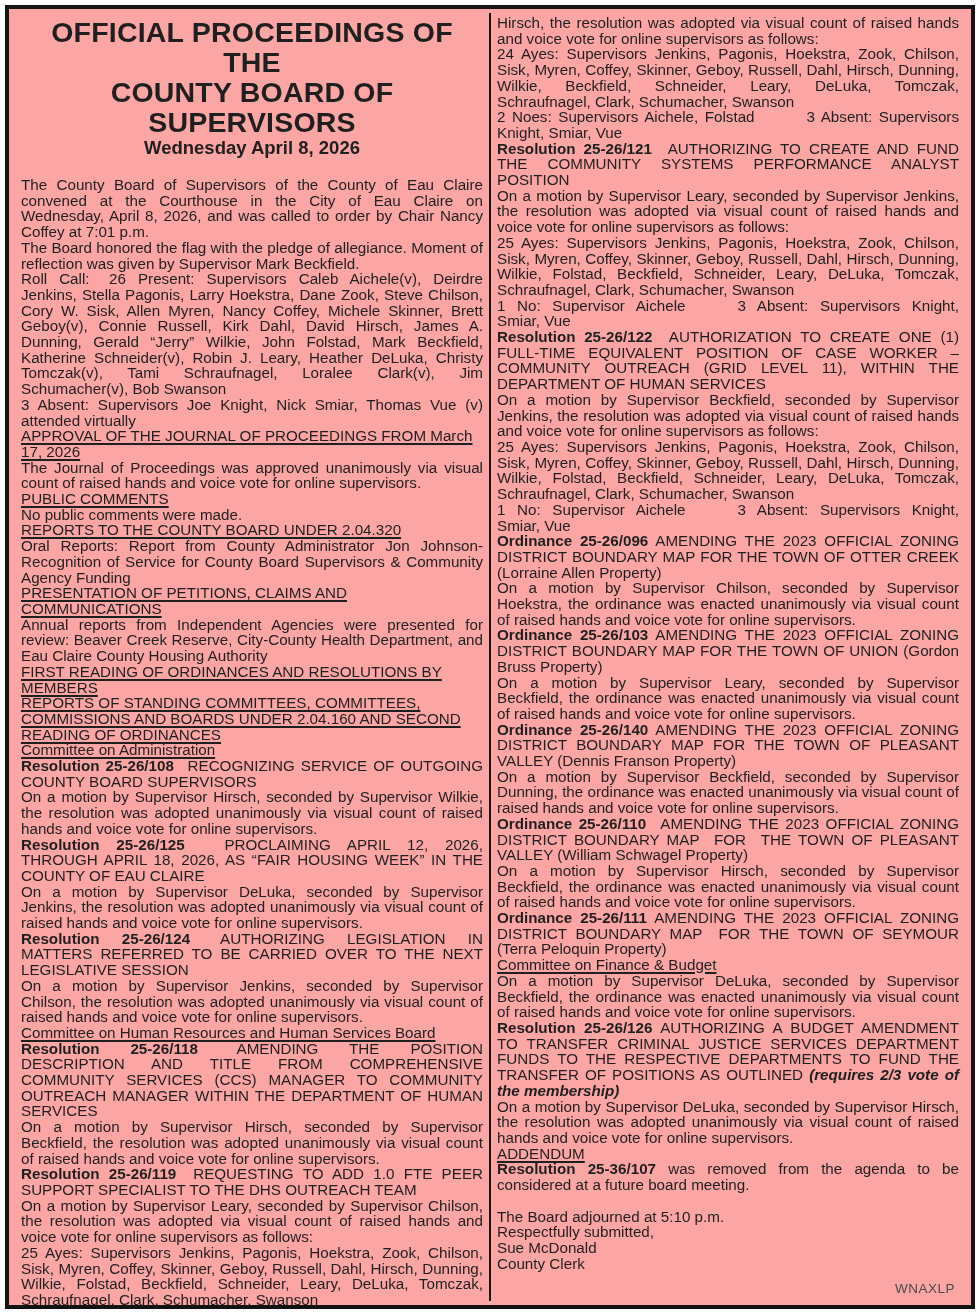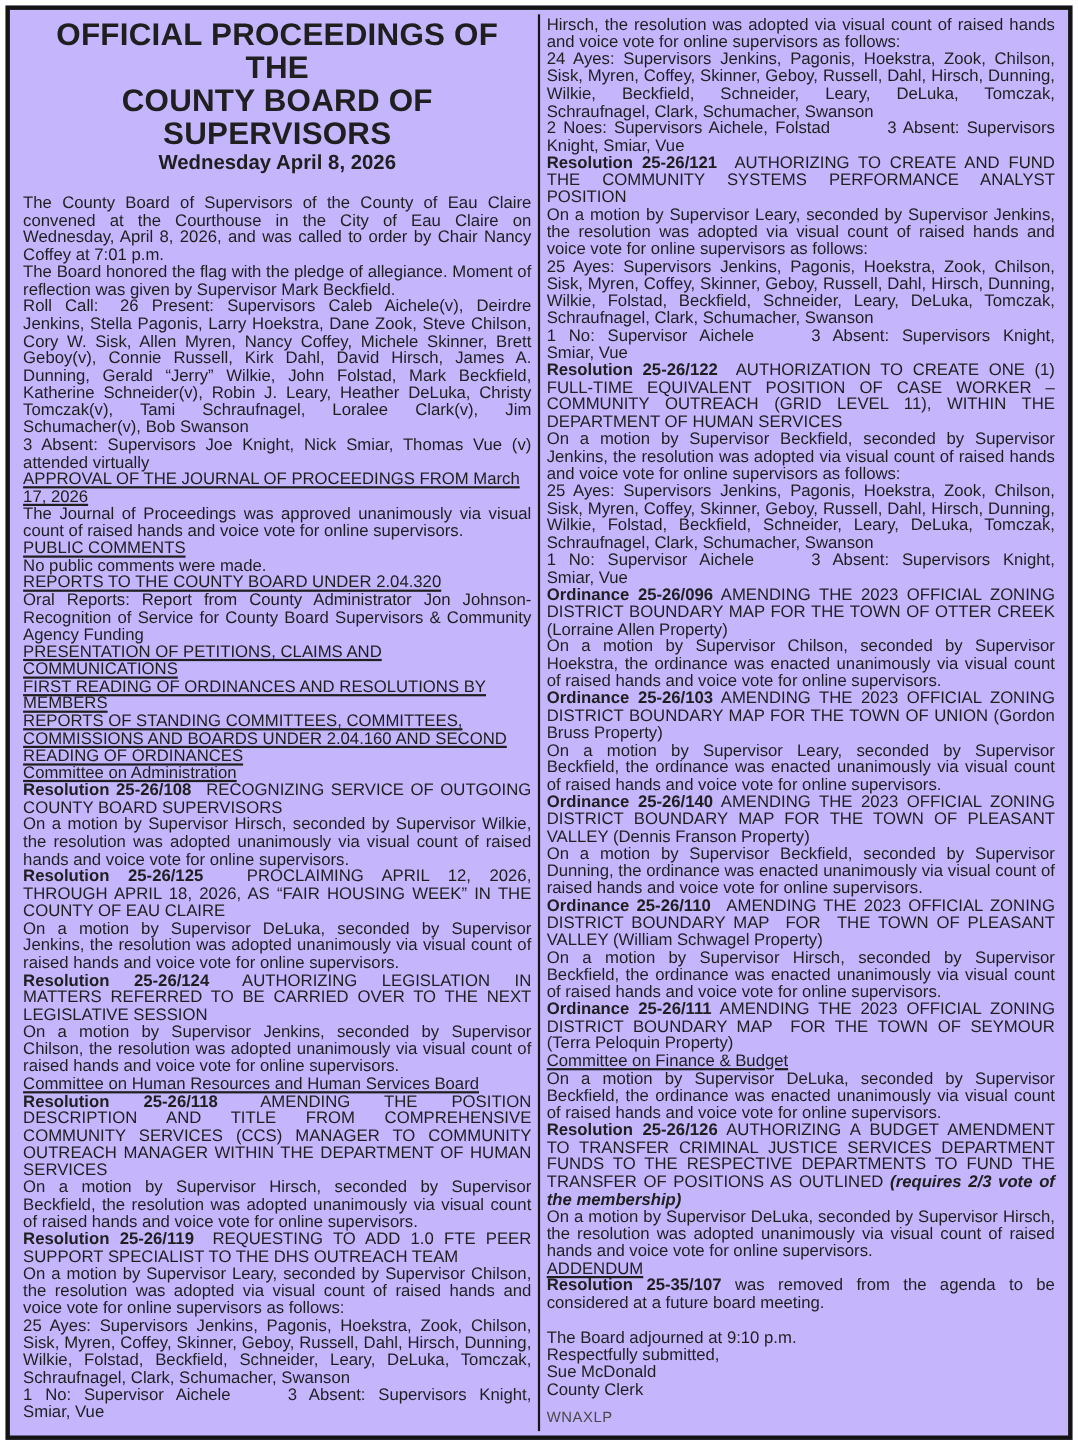--- a/index.html
+++ b/index.html
@@ -10,21 +10,21 @@
     padding: 5px;
     background: #ffffff;
     font-family: "Liberation Sans", "DejaVu Sans", sans-serif;
     color: #1f1f1f;
   }
   .frame {
     box-sizing: border-box;
     width: 100%;
     height: 100%;
     border: 4px solid #141414;
-    background: #c4b5fd;
+    background: #fca5a5;
     display: flex;
     overflow: hidden;
     padding: 4px 6px;
   }
   .col {
     flex: 1 1 0;
     min-width: 0;
     padding: 2px 6px;
     display: flex;
     flex-direction: column;
@@ -56,21 +56,21 @@
     font-weight: normal;
     text-decoration: underline;
     text-decoration-thickness: 1.5px;
     text-underline-offset: 2px;
   }
   .p { text-align: justify; }
   .sig { text-align: left; }
   .spacer { height: 16px; }
   .pubcode {
     margin-top: auto;
-    text-align: left;
+    text-align: right;
     font-size: 13.5px;
     color: #4a4a4a;
     padding: 0 4px 2px 0;
     letter-spacing: 0.5px;
   }
   .b { font-weight: bold; }
   .i { font-style: italic; }
   .gap { display: inline-block; width: 52px; }
 </style>
 </head>
@@ -86,20 +86,21 @@
         <div class="blk p"><span>The Board honored the flag with the pledge of allegiance. Moment of reflection was given by Supervisor Mark Beckfield.</span></div>
         <div class="blk p"><span>Roll Call:  26 Present: Supervisors Caleb Aichele(v), Deirdre Jenkins, Stella Pagonis, Larry Hoekstra, Dane Zook, Steve Chilson, Cory W. Sisk, Allen Myren, Nancy Coffey, Michele Skinner, Brett Geboy(v), Connie Russell, Kirk Dahl, David Hirsch, James A. Dunning, Gerald “Jerry” Wilkie, John Folstad, Mark Beckfield, Katherine Schneider(v), Robin J. Leary, Heather DeLuka, Christy Tomczak(v), Tami Schraufnagel, Loralee Clark(v), Jim Schumacher(v), Bob Swanson</span></div>
         <div class="blk p"><span>3 Absent: Supervisors Joe Knight, Nick Smiar, Thomas Vue (v) attended virtually</span></div>
         <div class="blk h"><span>APPROVAL OF THE JOURNAL OF PROCEEDINGS FROM March 17, 2026</span></div>
         <div class="blk p"><span>The Journal of Proceedings was approved unanimously via visual count of raised hands and voice vote for online supervisors.</span></div>
         <div class="blk h"><span>PUBLIC COMMENTS</span></div>
         <div class="blk p"><span>No public comments were made.</span></div>
         <div class="blk h"><span>REPORTS TO THE COUNTY BOARD UNDER 2.04.320</span></div>
         <div class="blk p"><span>Oral Reports: Report from County Administrator Jon Johnson- Recognition of Service for County Board Supervisors &amp; Community Agency Funding</span></div>
         <div class="blk h"><span>PRESENTATION OF PETITIONS, CLAIMS AND COMMUNICATIONS</span></div>
+        <div class="blk p"><span>Annual reports from Independent Agencies were presented for review: Beaver Creek Reserve, City-County Health Department, and Eau Claire County Housing Authority</span></div>
         <div class="blk h"><span>FIRST READING OF ORDINANCES AND RESOLUTIONS BY MEMBERS</span></div>
         <div class="blk h"><span>REPORTS OF STANDING COMMITTEES, COMMITTEES, COMMISSIONS AND BOARDS UNDER 2.04.160 AND SECOND READING OF ORDINANCES</span></div>
         <div class="blk h"><span>Committee on Administration</span></div>
         <div class="blk p"><span class="b">Resolution 25-26/108</span><span>  RECOGNIZING SERVICE OF OUTGOING COUNTY BOARD SUPERVISORS</span></div>
         <div class="blk p"><span>On a motion by Supervisor Hirsch, seconded by Supervisor Wilkie, the resolution was adopted unanimously via visual count of raised hands and voice vote for online supervisors.</span></div>
         <div class="blk p"><span class="b">Resolution 25-26/125</span><span>   PROCLAIMING APRIL 12, 2026, THROUGH APRIL 18, 2026, AS “FAIR HOUSING WEEK” IN THE COUNTY OF EAU CLAIRE</span></div>
         <div class="blk p"><span>On a motion by Supervisor DeLuka, seconded by Supervisor Jenkins, the resolution was adopted unanimously via visual count of raised hands and voice vote for online supervisors.</span></div>
         <div class="blk p"><span class="b">Resolution 25-26/124</span><span>  AUTHORIZING LEGISLATION IN MATTERS REFERRED TO BE CARRIED OVER TO THE NEXT LEGISLATIVE SESSION</span></div>
         <div class="blk p"><span>On a motion by Supervisor Jenkins, seconded by Supervisor Chilson, the resolution was adopted unanimously via visual count of raised hands and voice vote for online supervisors.</span></div>
         <div class="blk h"><span>Committee on Human Resources and Human Services Board</span></div>
@@ -130,22 +131,22 @@
         <div class="blk p"><span class="b">Ordinance 25-26/140</span><span> AMENDING THE 2023 OFFICIAL ZONING DISTRICT BOUNDARY MAP FOR THE TOWN OF PLEASANT VALLEY (Dennis Franson Property)</span></div>
         <div class="blk p"><span>On a motion by Supervisor Beckfield, seconded by Supervisor Dunning, the ordinance was enacted unanimously via visual count of raised hands and voice vote for online supervisors.</span></div>
         <div class="blk p"><span class="b">Ordinance 25-26/110</span><span>  AMENDING THE 2023 OFFICIAL ZONING DISTRICT BOUNDARY MAP  FOR  THE TOWN OF PLEASANT VALLEY (William Schwagel Property)</span></div>
         <div class="blk p"><span>On a motion by Supervisor Hirsch, seconded by Supervisor Beckfield, the ordinance was enacted unanimously via visual count of raised hands and voice vote for online supervisors.</span></div>
         <div class="blk p"><span class="b">Ordinance 25-26/111</span><span> AMENDING THE 2023 OFFICIAL ZONING DISTRICT BOUNDARY MAP  FOR THE TOWN OF SEYMOUR (Terra Peloquin Property)</span></div>
         <div class="blk h"><span>Committee on Finance &amp; Budget</span></div>
         <div class="blk p"><span>On a motion by Supervisor DeLuka, seconded by Supervisor Beckfield, the ordinance was enacted unanimously via visual count of raised hands and voice vote for online supervisors.</span></div>
         <div class="blk p"><span class="b">Resolution 25-26/126</span><span> AUTHORIZING A BUDGET AMENDMENT TO TRANSFER CRIMINAL JUSTICE SERVICES DEPARTMENT FUNDS TO THE RESPECTIVE DEPARTMENTS TO FUND THE TRANSFER OF POSITIONS AS OUTLINED </span><span class="b i">(requires 2/3 vote of the membership)</span></div>
         <div class="blk p"><span>On a motion by Supervisor DeLuka, seconded by Supervisor Hirsch, the resolution was adopted unanimously via visual count of raised hands and voice vote for online supervisors.</span></div>
         <div class="blk h"><span>ADDENDUM</span></div>
-        <div class="blk p"><span class="b">Resolution 25-35/107</span><span> was removed from the agenda to be considered at a future board meeting.</span></div>
+        <div class="blk p"><span class="b">Resolution 25-36/107</span><span> was removed from the agenda to be considered at a future board meeting.</span></div>
         <div class="blk spacer"></div>
-        <div class="blk sig"><span>The Board adjourned at 9:10 p.m.</span></div>
+        <div class="blk sig"><span>The Board adjourned at 5:10 p.m.</span></div>
         <div class="blk sig"><span>Respectfully submitted,</span></div>
         <div class="blk sig"><span>Sue McDonald</span></div>
         <div class="blk sig"><span>County Clerk</span></div>
         <div class="blk pubcode"><span>WNAXLP</span></div>
       </div>
   </div>
 </div>
 
 </body></html>

